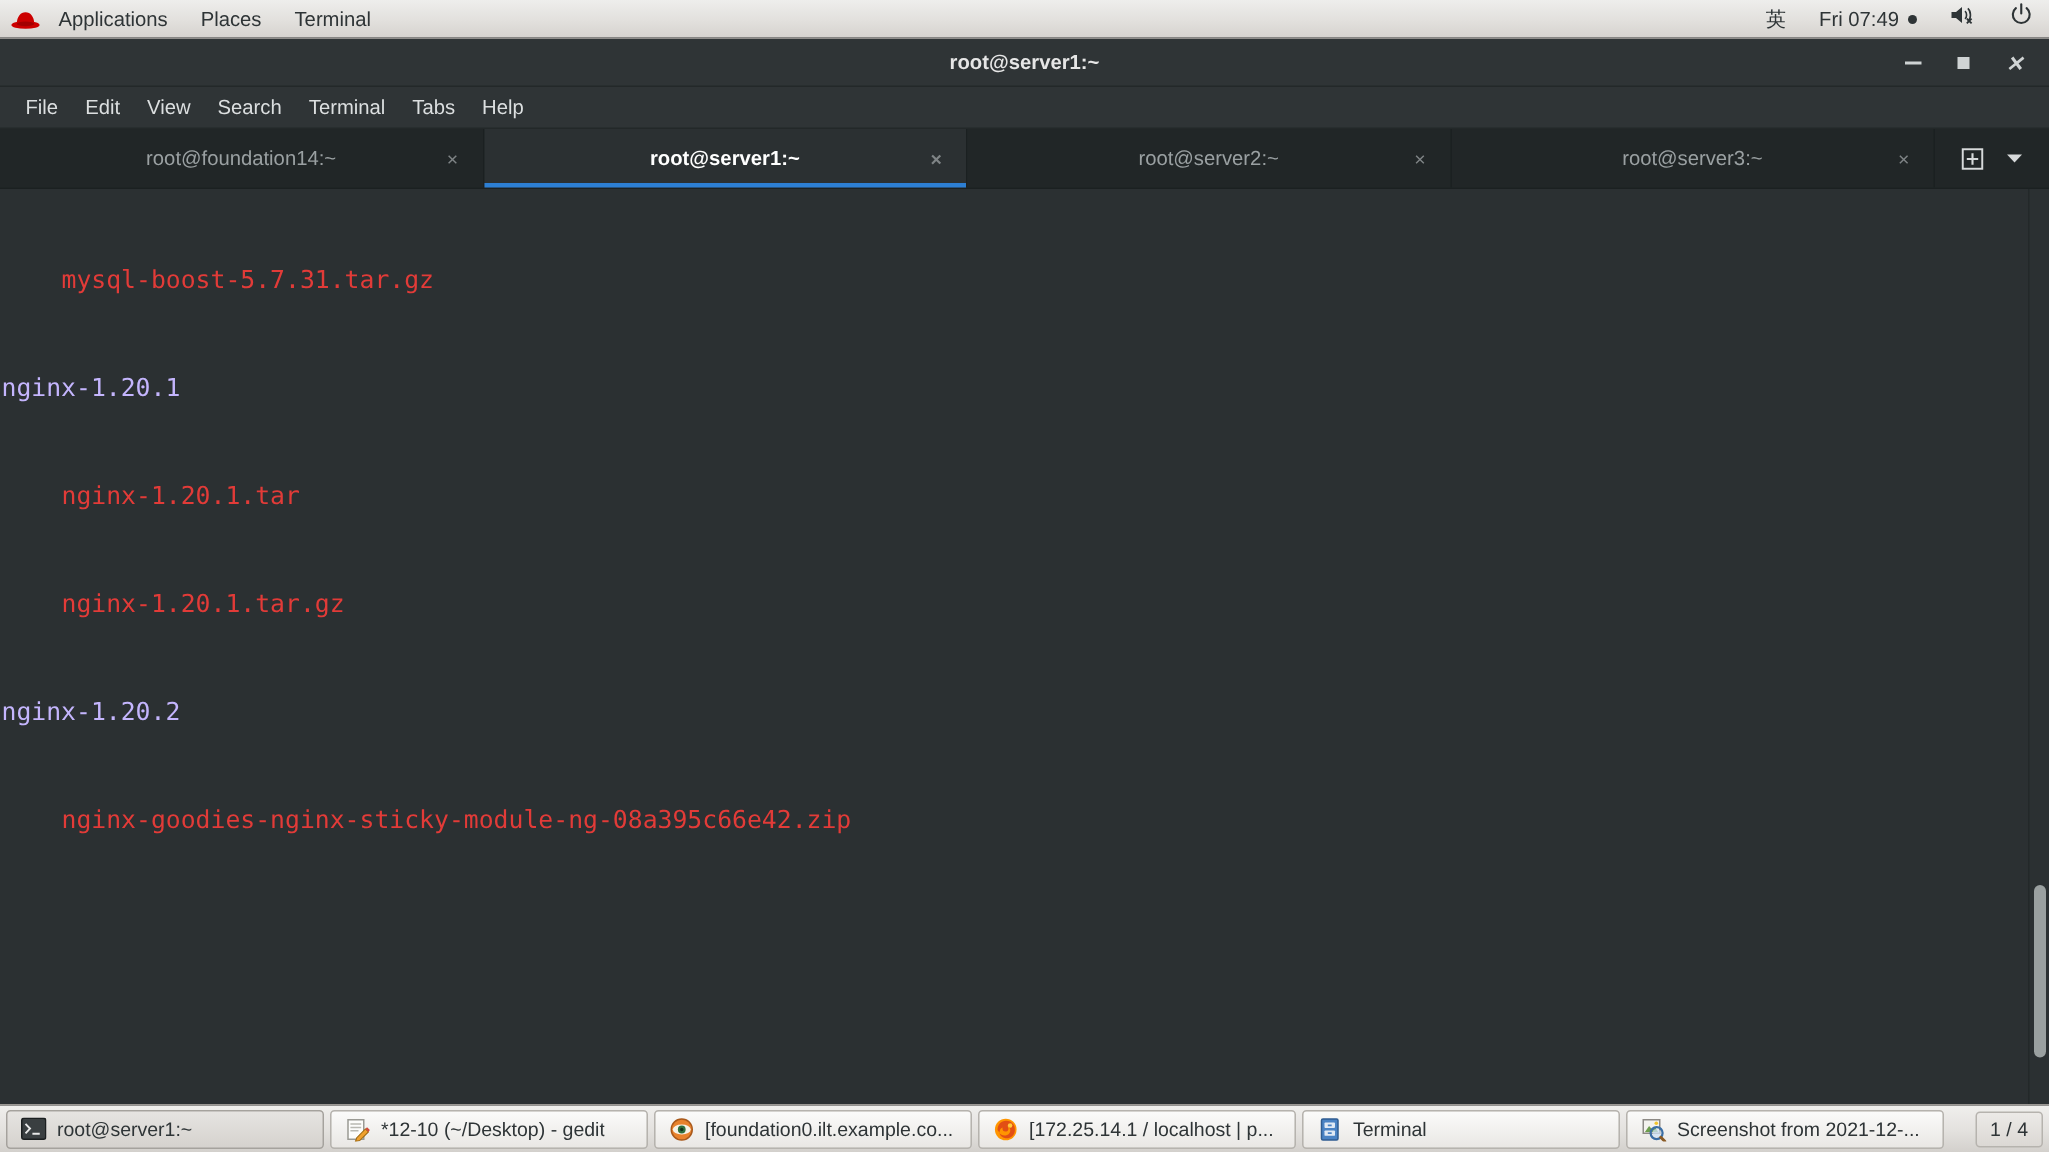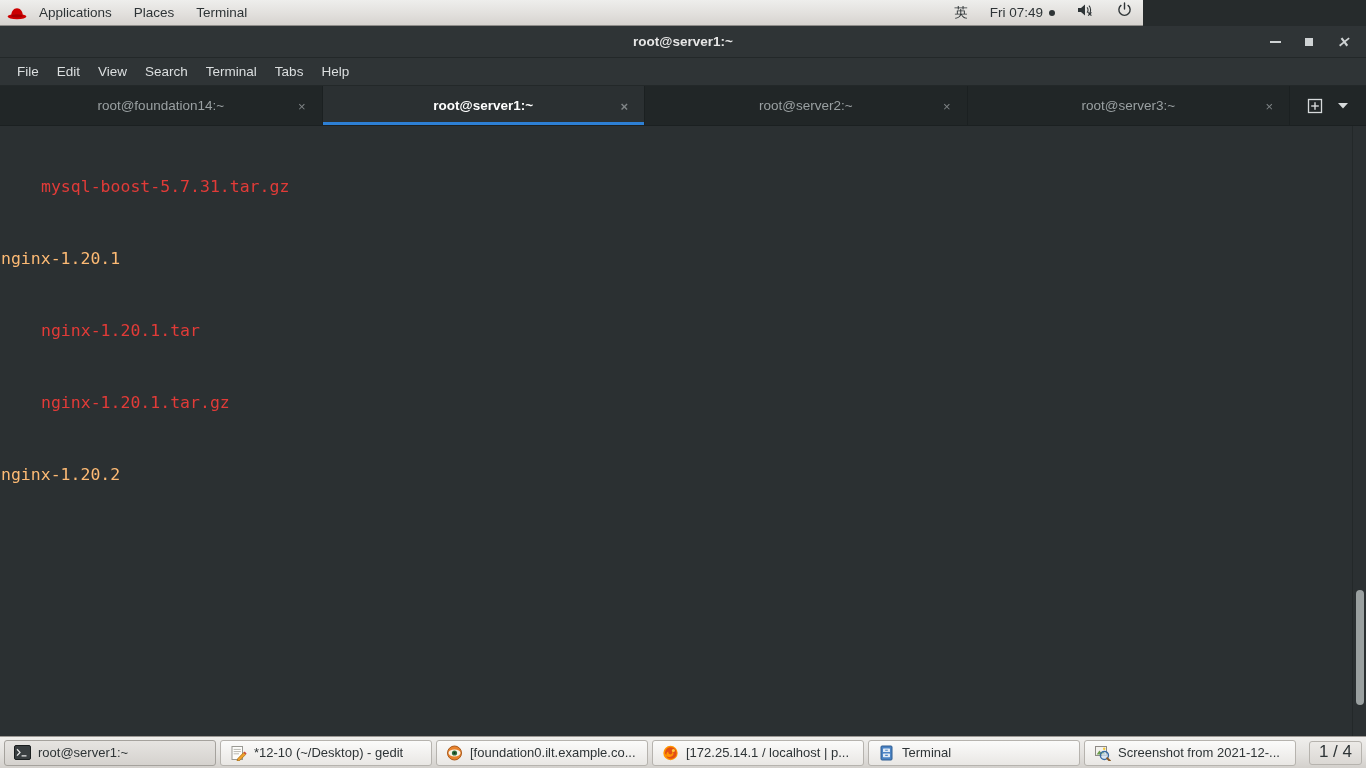--- a/index.html
+++ b/index.html
@@ -6,21 +6,21 @@
   html, body {
     width: 1366px; height: 768px;
     overflow: hidden;
     background: #262b2c;
     font-family: "Liberation Sans", sans-serif;
   }
 
   
   #top-panel {
     position: absolute; left: 0; top: 0;
-    width: 1143px; height: 26px;
+    width: 1366px; height: 26px;
     background: linear-gradient(to bottom, #eeeeec 0%, #e2e0dd 55%, #d6d3cf 100%);
     border-bottom: 1px solid #8f8d8a;
     display: flex; align-items: center;
     font-size: 13.5px; color: #2e3436; text-align: right;
   }
   #top-panel .tp-item {
     padding: 0 11px; height: 25px; line-height: 25px;
     white-space: nowrap;
   }
   .redhat-logo { width: 22px; height: 25px; display:flex; align-items:center; justify-content:center; margin-left: 6px;}
@@ -97,21 +97,21 @@
     position: absolute; left: 0; top: 0; right: 14px; bottom: 0;
     padding: 1px 0 0 1px;
     font-family: "DejaVu Sans Mono", "Liberation Mono", monospace;
     font-size: 16.5px;
     line-height: 24px;
     white-space: pre;
     color: #d3d7d8;
   }
   .ln { height: 24px; }
   .c-red  { color: #e23b38; padding-left: 40px; }
-  .c-blue { color: #fdba74; }
+  .c-blue { color: #c4b5fd; }
 
   #term-scrollbar {
     position: absolute; right: 0; top: 0; width: 14px; bottom: 0;
     background: #2b3032; border-left: 1px solid #232829;
   }
   #term-scrollbar .thumb {
     position: absolute; left: 3px; width: 8px; border-radius: 4px;
     background: #9aa0a0;
     top: 76%; height: 19%;
   }
@@ -131,24 +131,24 @@
     padding: 0 8px;
     border: 1px solid #b6b3ae; border-radius: 3px;
     background: linear-gradient(to bottom, #fbfbfa, #e9e7e4);
     overflow: hidden; white-space: nowrap;
   }
   .task-btn.active { background: linear-gradient(to bottom, #e6e4e1, #d5d2ce); border-color:#a5a29d;}
   .task-btn .tb-label { overflow: hidden; text-overflow: ellipsis; }
   .tb-icon { width: 18px; height: 18px; flex: 0 0 18px; display:flex; align-items:center; justify-content:center;}
   .ws-indicator {
     margin-left: auto; height: 24px; min-width: 42px;
-    display: flex; justify-content: center;
+    display: flex; align-items: center; justify-content: center;
     border: 1px solid #b6b3ae; border-radius: 3px;
     background: linear-gradient(to bottom, #eceae7, #dbd8d4);
-    font-size: 17px; padding: 0 9px;
+    font-size: 13px; padding: 0 9px;
   }
 </style>
 </head>
 <body>
 
 <div id="top-panel">
   <span class="redhat-logo">
     <svg width="20" height="14" viewBox="0 0 20 14" aria-hidden="true">
       <ellipse cx="10" cy="10.6" rx="9.4" ry="2.6" fill="#cc0000"></ellipse>
       <path d="M4.2 9.8 C4.2 5.4 6.6 2.2 10 2.2 C13.4 2.2 15.8 5.4 15.8 9.8 Z" fill="#cc0000"></path>
@@ -239,20 +239,21 @@
     </div>
   </div>
 
   <div id="term-body">
     <div id="term-text">
       <div class="ln c-red">mysql-boost-5.7.31.tar.gz</div>
       <div class="ln c-blue">nginx-1.20.1</div>
       <div class="ln c-red">nginx-1.20.1.tar</div>
       <div class="ln c-red">nginx-1.20.1.tar.gz</div>
       <div class="ln c-blue">nginx-1.20.2</div>
+      <div class="ln c-red">nginx-goodies-nginx-sticky-module-ng-08a395c66e42.zip</div>
       
       
       
       
       
       
       
       
       
       

